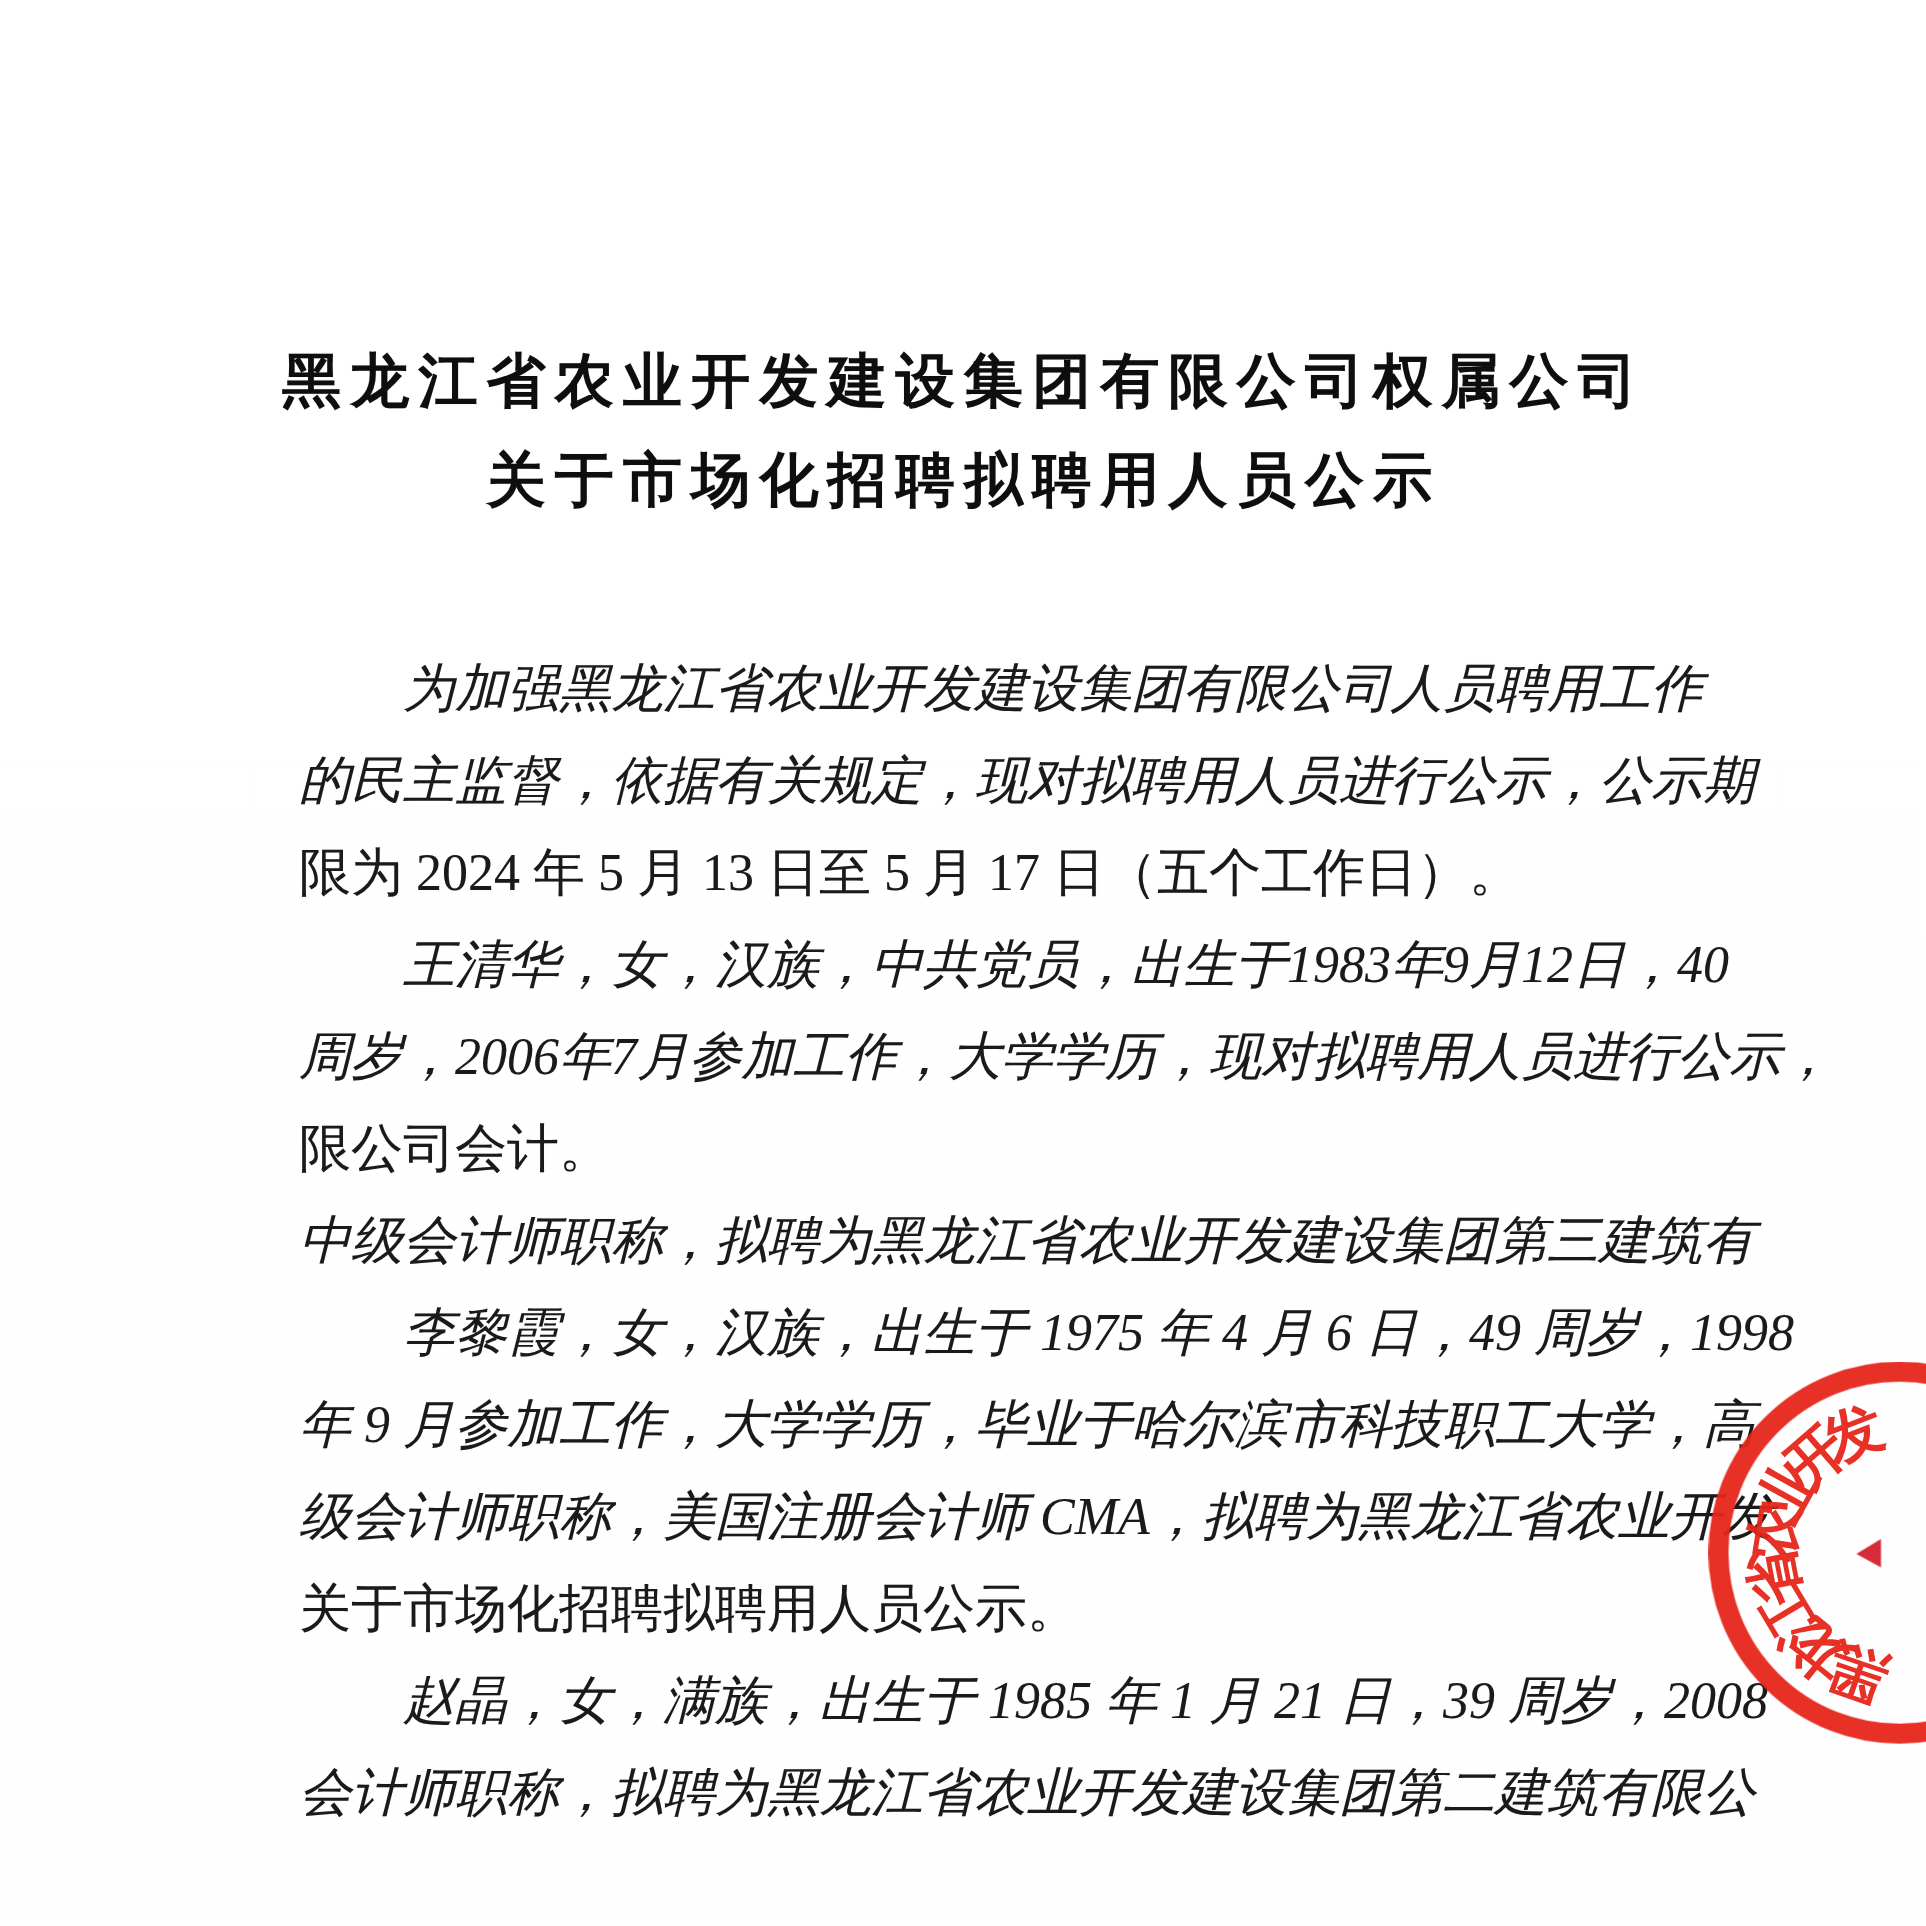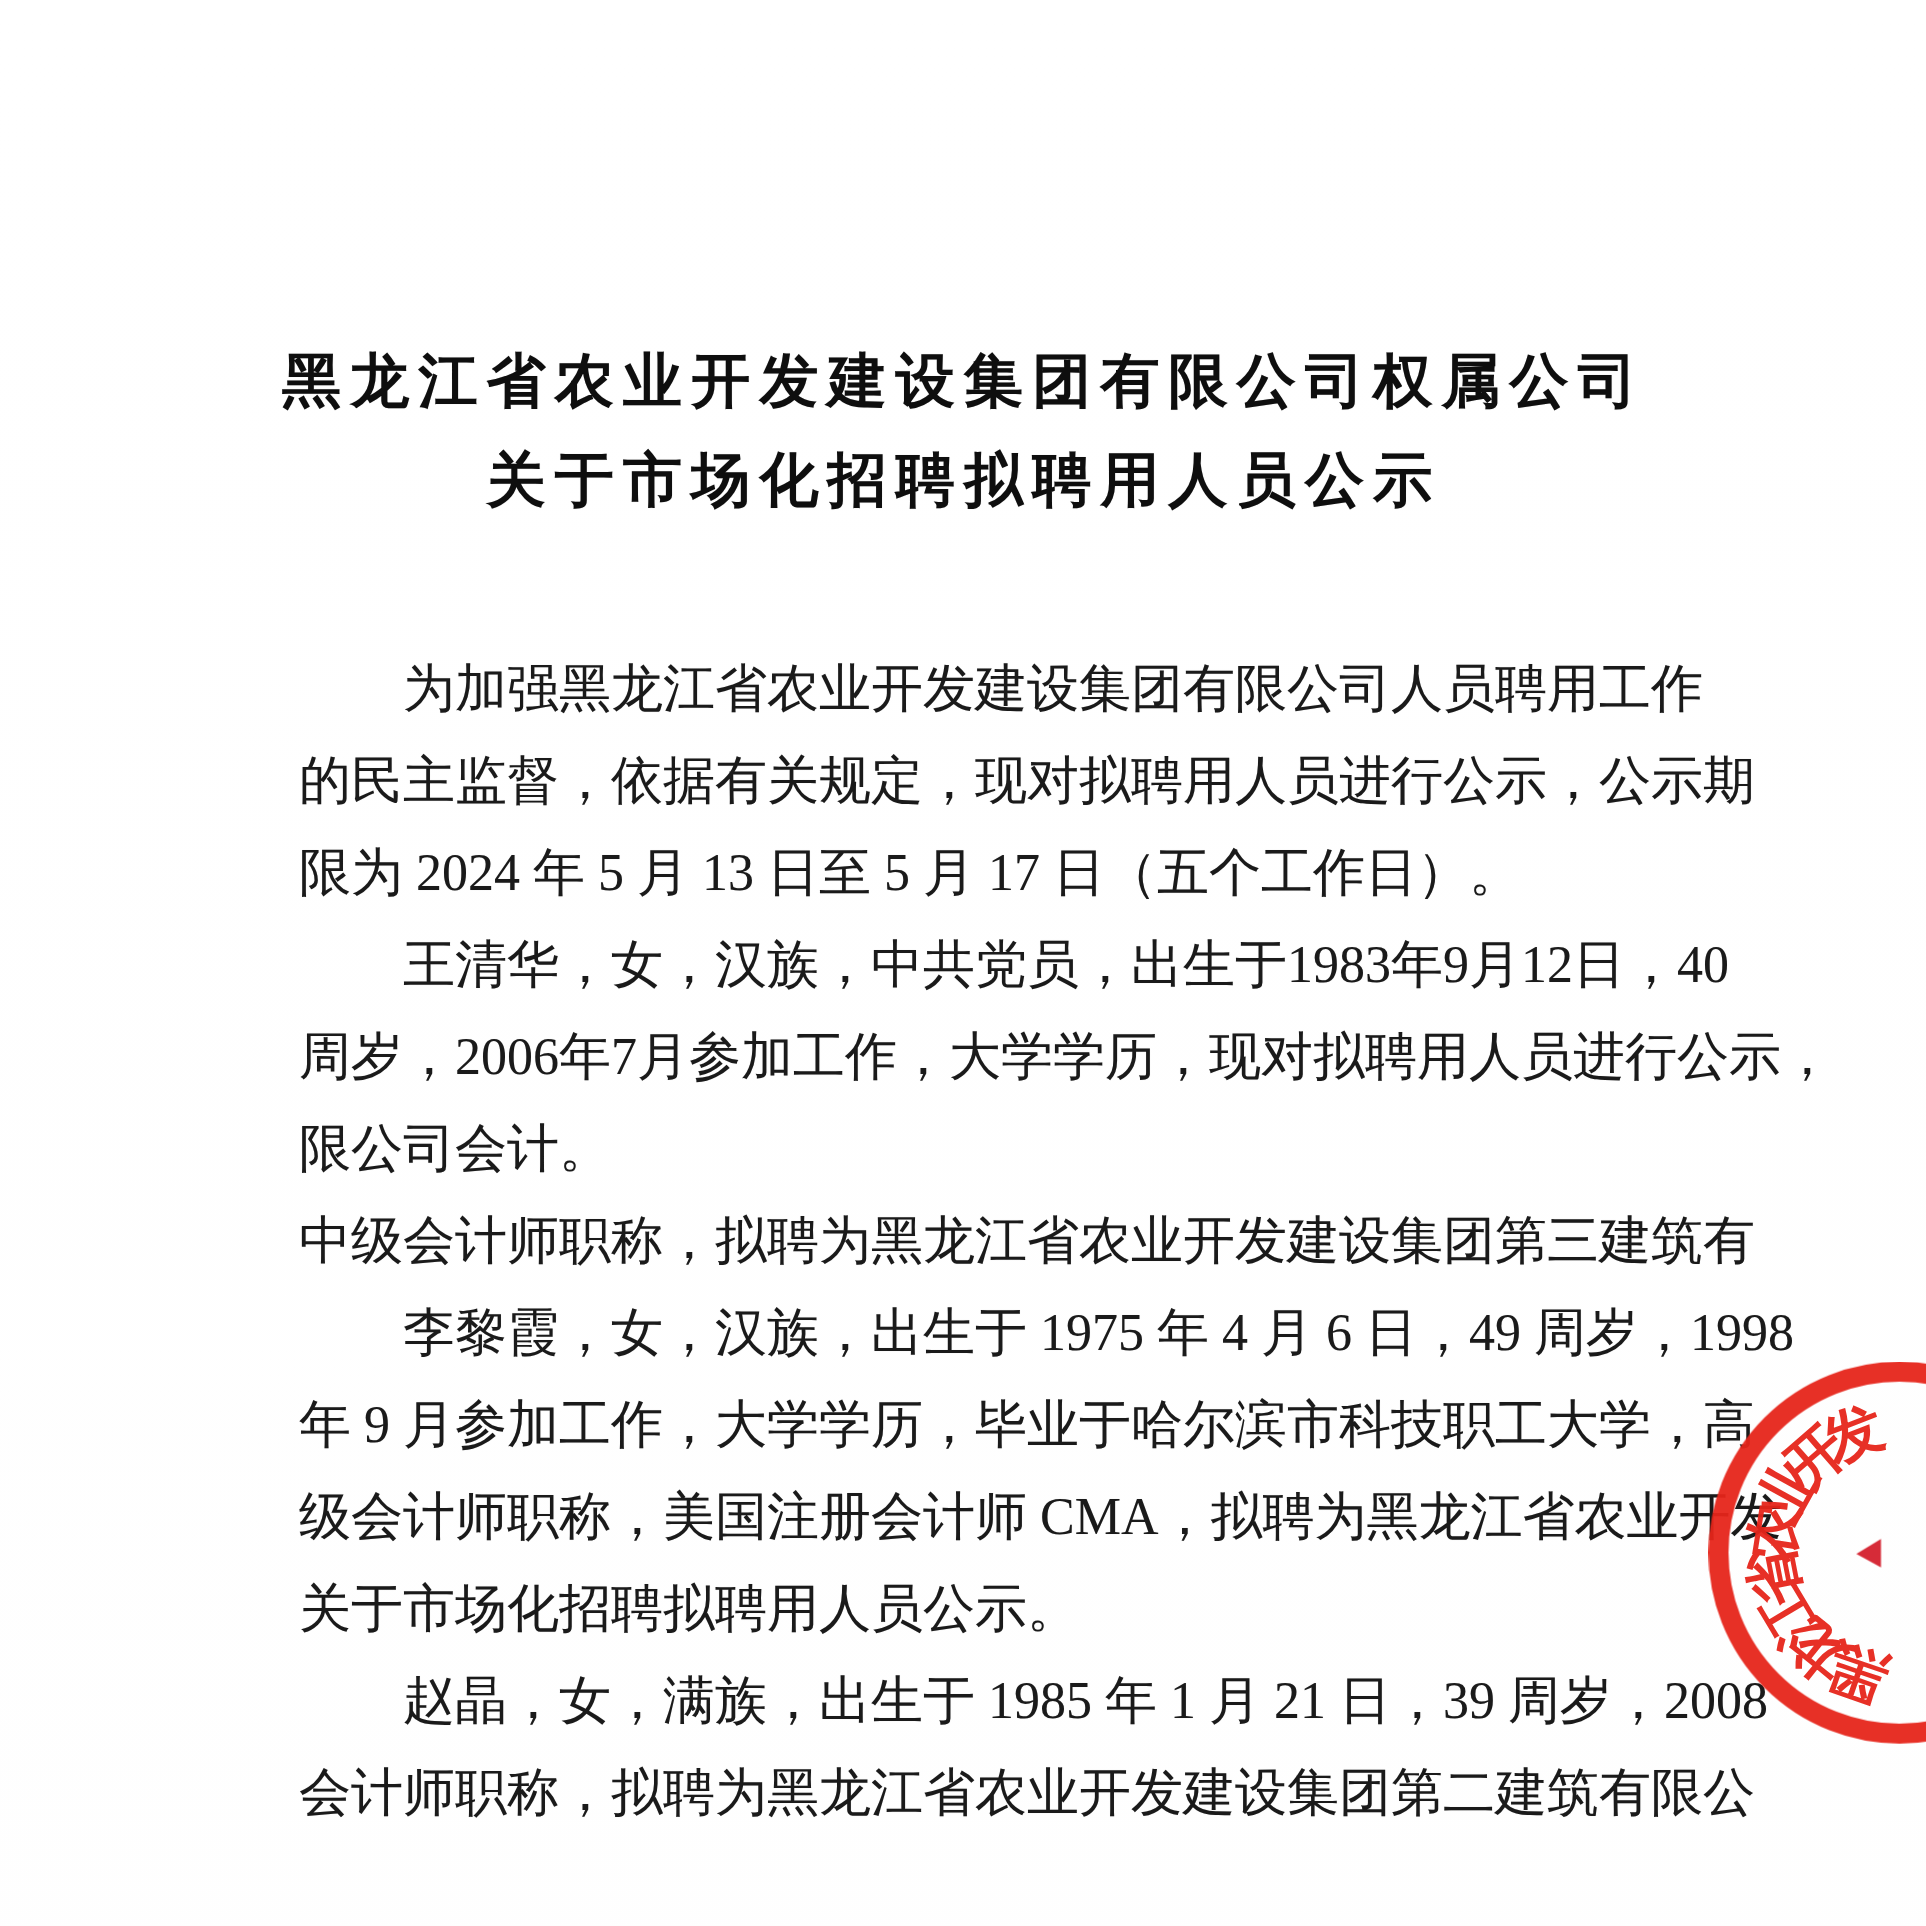--- a/index.html
+++ b/index.html
@@ -34,21 +34,21 @@
     line-height: 92px;
     text-shadow: 0 0 0.8px rgba(0,0,0,0.22);
   }
   .para { margin: 0; }
   .line {
     text-align: justify;
     text-align-last: justify;
     white-space: nowrap; 
     height: 92px;
   }
-  .line.full { text-align-last: justify; }
+  .line.full { text-align-last: justify; font-style: italic; }
   .line.last { text-align-last: left; }
   .line.first { text-indent: 2em; }
   .seal-wrap {
     position: absolute;
     left: 1699px;
     top: 1337px;
     width: 424px;
     height: 439px;
     pointer-events: none;
   }

